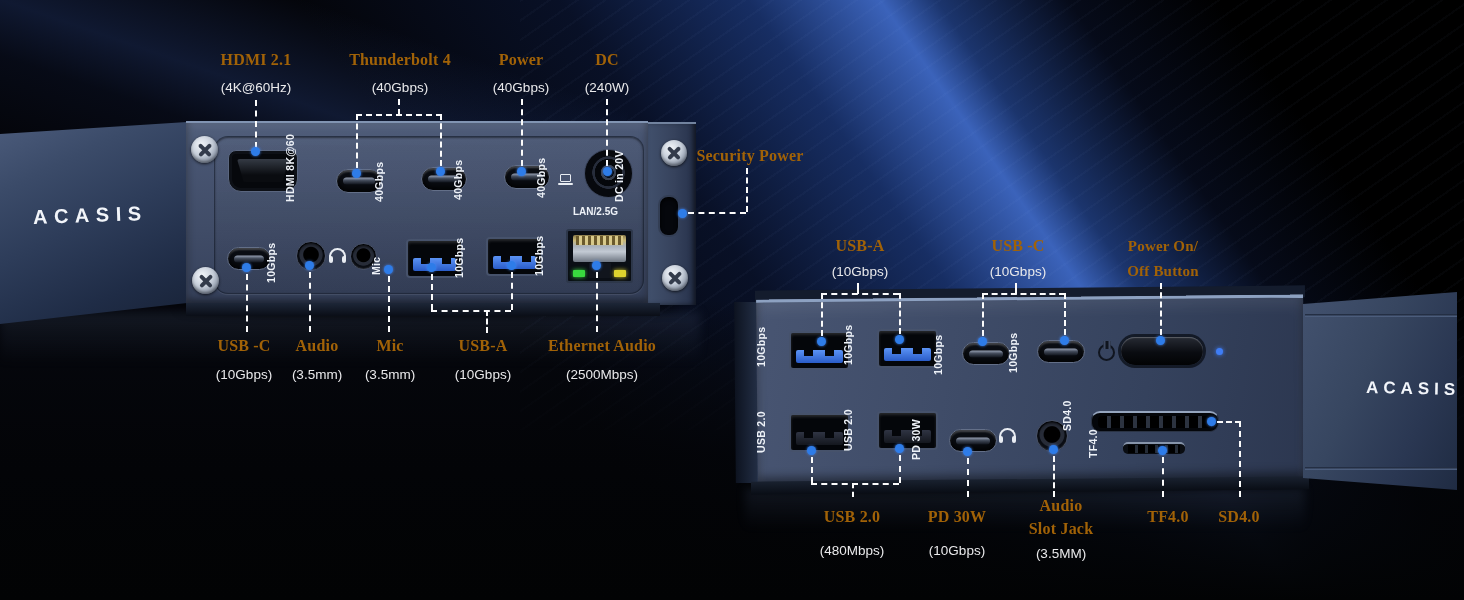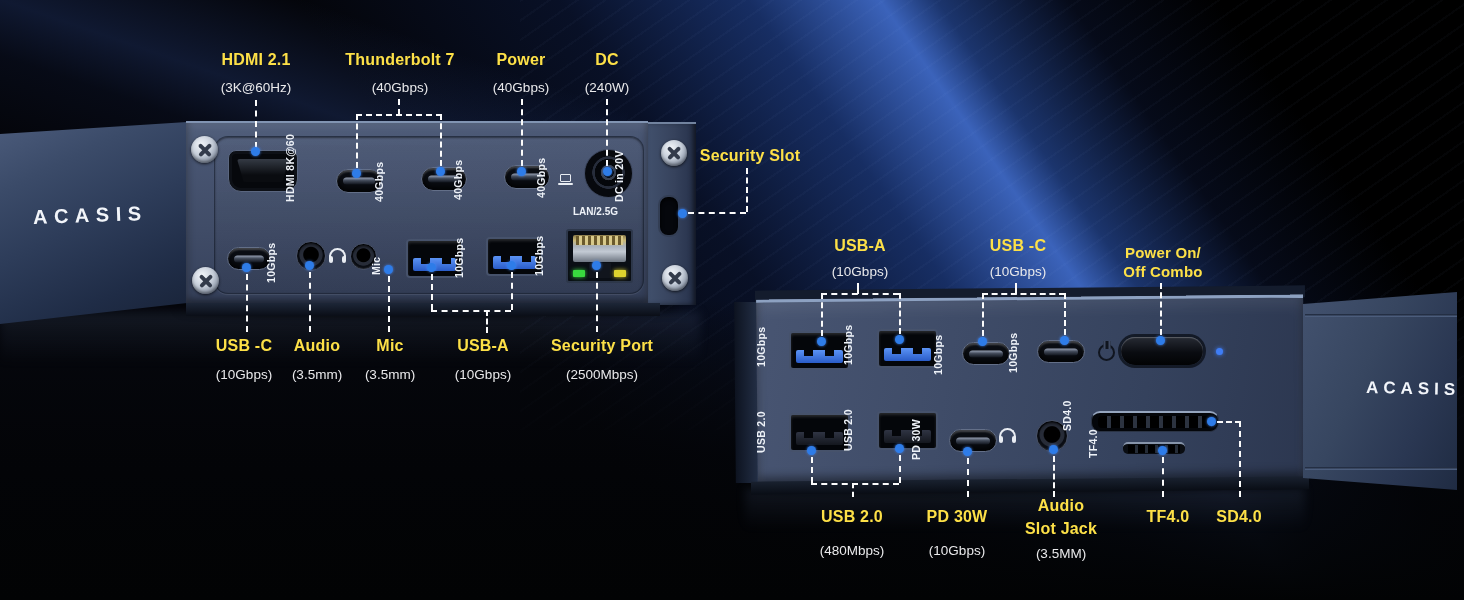--- a/index.html
+++ b/index.html
@@ -105,22 +105,22 @@
   .hp{position:absolute;z-index:4;width:13px;height:9px;border:2.5px solid #e9edf3;border-bottom:none;
     border-radius:9px 9px 0 0;}
   .hp::before{content:"";position:absolute;bottom:-4px;left:-2px;width:4px;height:7px;background:#e9edf3;
     border-radius:2px;box-shadow:13px 0 0 #e9edf3;}
   .laptop{position:absolute;z-index:4;width:9px;height:6px;border:1.5px solid #e8ecf2;border-radius:1px;}
   .laptop::after{content:"";position:absolute;left:-3px;right:-3px;bottom:-3.5px;height:2px;background:#e8ecf2;border-radius:1px;}
   
   .vtext{position:absolute;z-index:4;transform-origin:left bottom;transform:rotate(-90deg);
     white-space:nowrap;font-size:10.5px;font-weight:bold;color:#eef2f8;letter-spacing:0.3px;height:14px;line-height:14px;}
   .ptext{position:absolute;z-index:4;white-space:nowrap;font-size:10px;font-weight:bold;color:#eef2f8;}
-  .lbl{position:absolute;z-index:5;transform:translateX(-50%);color:#fde047;font-weight:bold;font-size:16px;
-    white-space:nowrap;letter-spacing:0.2px;}
+  .lbl{position:absolute;z-index:5;transform:translateX(-50%);color:#a16207;font-weight:bold;font-size:16px;
+    white-space:nowrap;letter-spacing:0.2px;font-family:Liberation Serif, serif;}
   .lbl.sm{font-size:15px;}
   .sub{position:absolute;z-index:5;transform:translateX(-50%);color:#e9e9eb;font-size:13.5px;white-space:nowrap;}
   
   .cl-v{position:absolute;z-index:5;width:0;border-left:2px dashed #fbfbfb;}
   .cl-h{position:absolute;z-index:5;height:0;border-top:2px dashed #fbfbfb;}
   .cdot{position:absolute;z-index:6;width:9px;height:9px;border-radius:50%;background:#2e7ce8;
     box-shadow:0 0 3px rgba(70,140,255,0.9);}
 </style>
 </head>
 <body>
@@ -278,46 +278,46 @@
   <span class="cdot" style="left:963px;top:447px;"></span>
   <div class="cl-v" style="left:1053px;top:456px;height:41px;"></div>
   <span class="cdot" style="left:1049px;top:445px;"></span>
   <div class="cl-v" style="left:1162px;top:457px;height:40px;"></div>
   <span class="cdot" style="left:1158px;top:446px;"></span>
   <div class="cl-h" style="left:1217px;top:421px;width:24px;"></div>
   <div class="cl-v" style="left:1239px;top:421px;height:76px;"></div>
   <span class="cdot" style="left:1207px;top:417px;"></span>
 
   <span class="lbl" style="left:256px;top:51px;">HDMI 2.1</span>
-  <span class="sub" style="left:256px;top:80px;">(3K@60Hz)</span>
-  <span class="lbl" style="left:400px;top:51px;">Thunderbolt 7</span>
+  <span class="sub" style="left:256px;top:80px;">(4K@60Hz)</span>
+  <span class="lbl" style="left:400px;top:51px;">Thunderbolt 4</span>
   <span class="sub" style="left:400px;top:80px;">(40Gbps)</span>
   <span class="lbl" style="left:521px;top:51px;">Power</span>
   <span class="sub" style="left:521px;top:80px;">(40Gbps)</span>
   <span class="lbl" style="left:607px;top:51px;">DC</span>
   <span class="sub" style="left:607px;top:80px;">(240W)</span>
-  <span class="lbl" style="left:750px;top:147px;">Security Slot</span>
+  <span class="lbl" style="left:750px;top:147px;">Security Power</span>
 
   <span class="lbl" style="left:244px;top:337px;">USB -C</span>
   <span class="sub" style="left:244px;top:367px;">(10Gbps)</span>
   <span class="lbl" style="left:317px;top:337px;">Audio</span>
   <span class="sub" style="left:317px;top:367px;">(3.5mm)</span>
   <span class="lbl" style="left:390px;top:337px;">Mic</span>
   <span class="sub" style="left:390px;top:367px;">(3.5mm)</span>
   <span class="lbl" style="left:483px;top:337px;">USB-A</span>
   <span class="sub" style="left:483px;top:367px;">(10Gbps)</span>
-  <span class="lbl" style="left:602px;top:337px;">Security Port</span>
+  <span class="lbl" style="left:602px;top:337px;">Ethernet Audio</span>
   <span class="sub" style="left:602px;top:367px;">(2500Mbps)</span>
 
   <span class="lbl" style="left:860px;top:237px;">USB-A</span>
   <span class="sub" style="left:860px;top:264px;">(10Gbps)</span>
   <span class="lbl" style="left:1018px;top:237px;">USB -C</span>
   <span class="sub" style="left:1018px;top:264px;">(10Gbps)</span>
-  <span class="lbl sm" style="left:1163px;top:244px;">Power On/</span>
-  <span class="lbl sm" style="left:1163px;top:263px;">Off Combo</span>
+  <span class="lbl sm" style="left:1163px;top:238px;">Power On/</span>
+  <span class="lbl sm" style="left:1163px;top:263px;">Off Button</span>
 
   <span class="lbl" style="left:852px;top:508px;">USB 2.0</span>
   <span class="sub" style="left:852px;top:543px;">(480Mbps)</span>
   <span class="lbl" style="left:957px;top:508px;">PD 30W</span>
   <span class="sub" style="left:957px;top:543px;">(10Gbps)</span>
   <span class="lbl" style="left:1061px;top:497px;">Audio</span>
   <span class="lbl" style="left:1061px;top:520px;">Slot Jack</span>
   <span class="sub" style="left:1061px;top:546px;">(3.5MM)</span>
   <span class="lbl" style="left:1168px;top:508px;">TF4.0</span>
   <span class="lbl" style="left:1239px;top:508px;">SD4.0</span>

